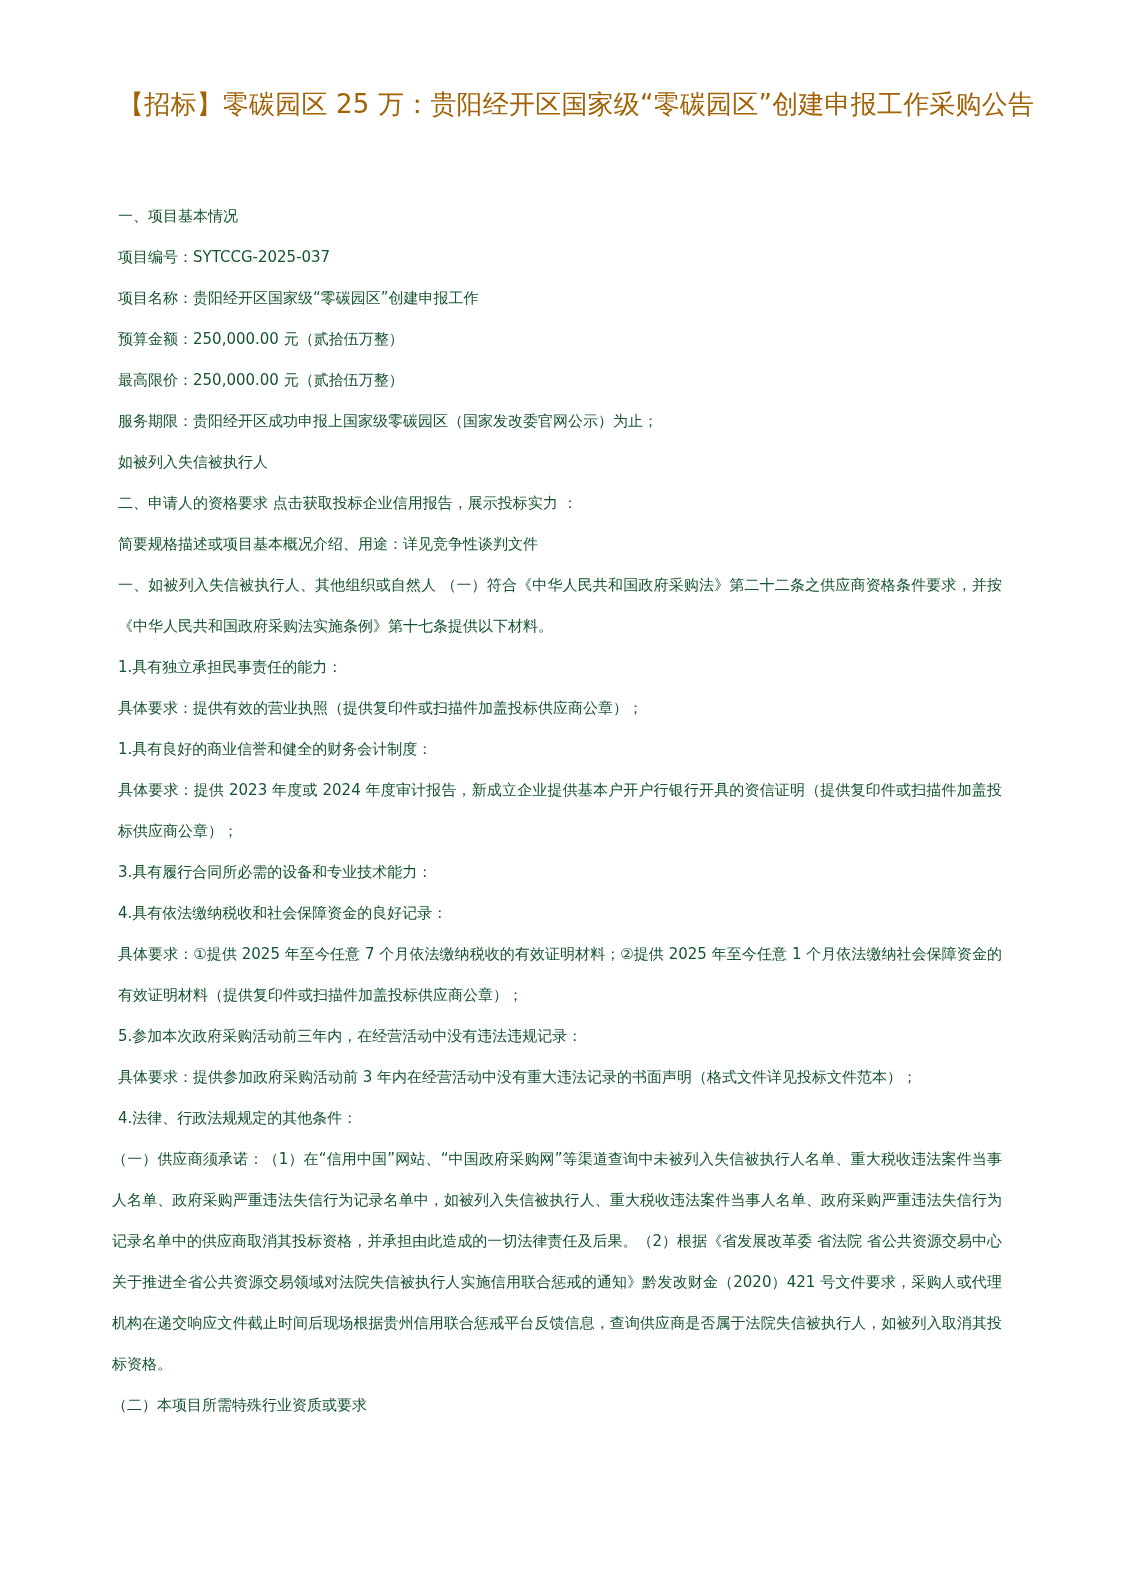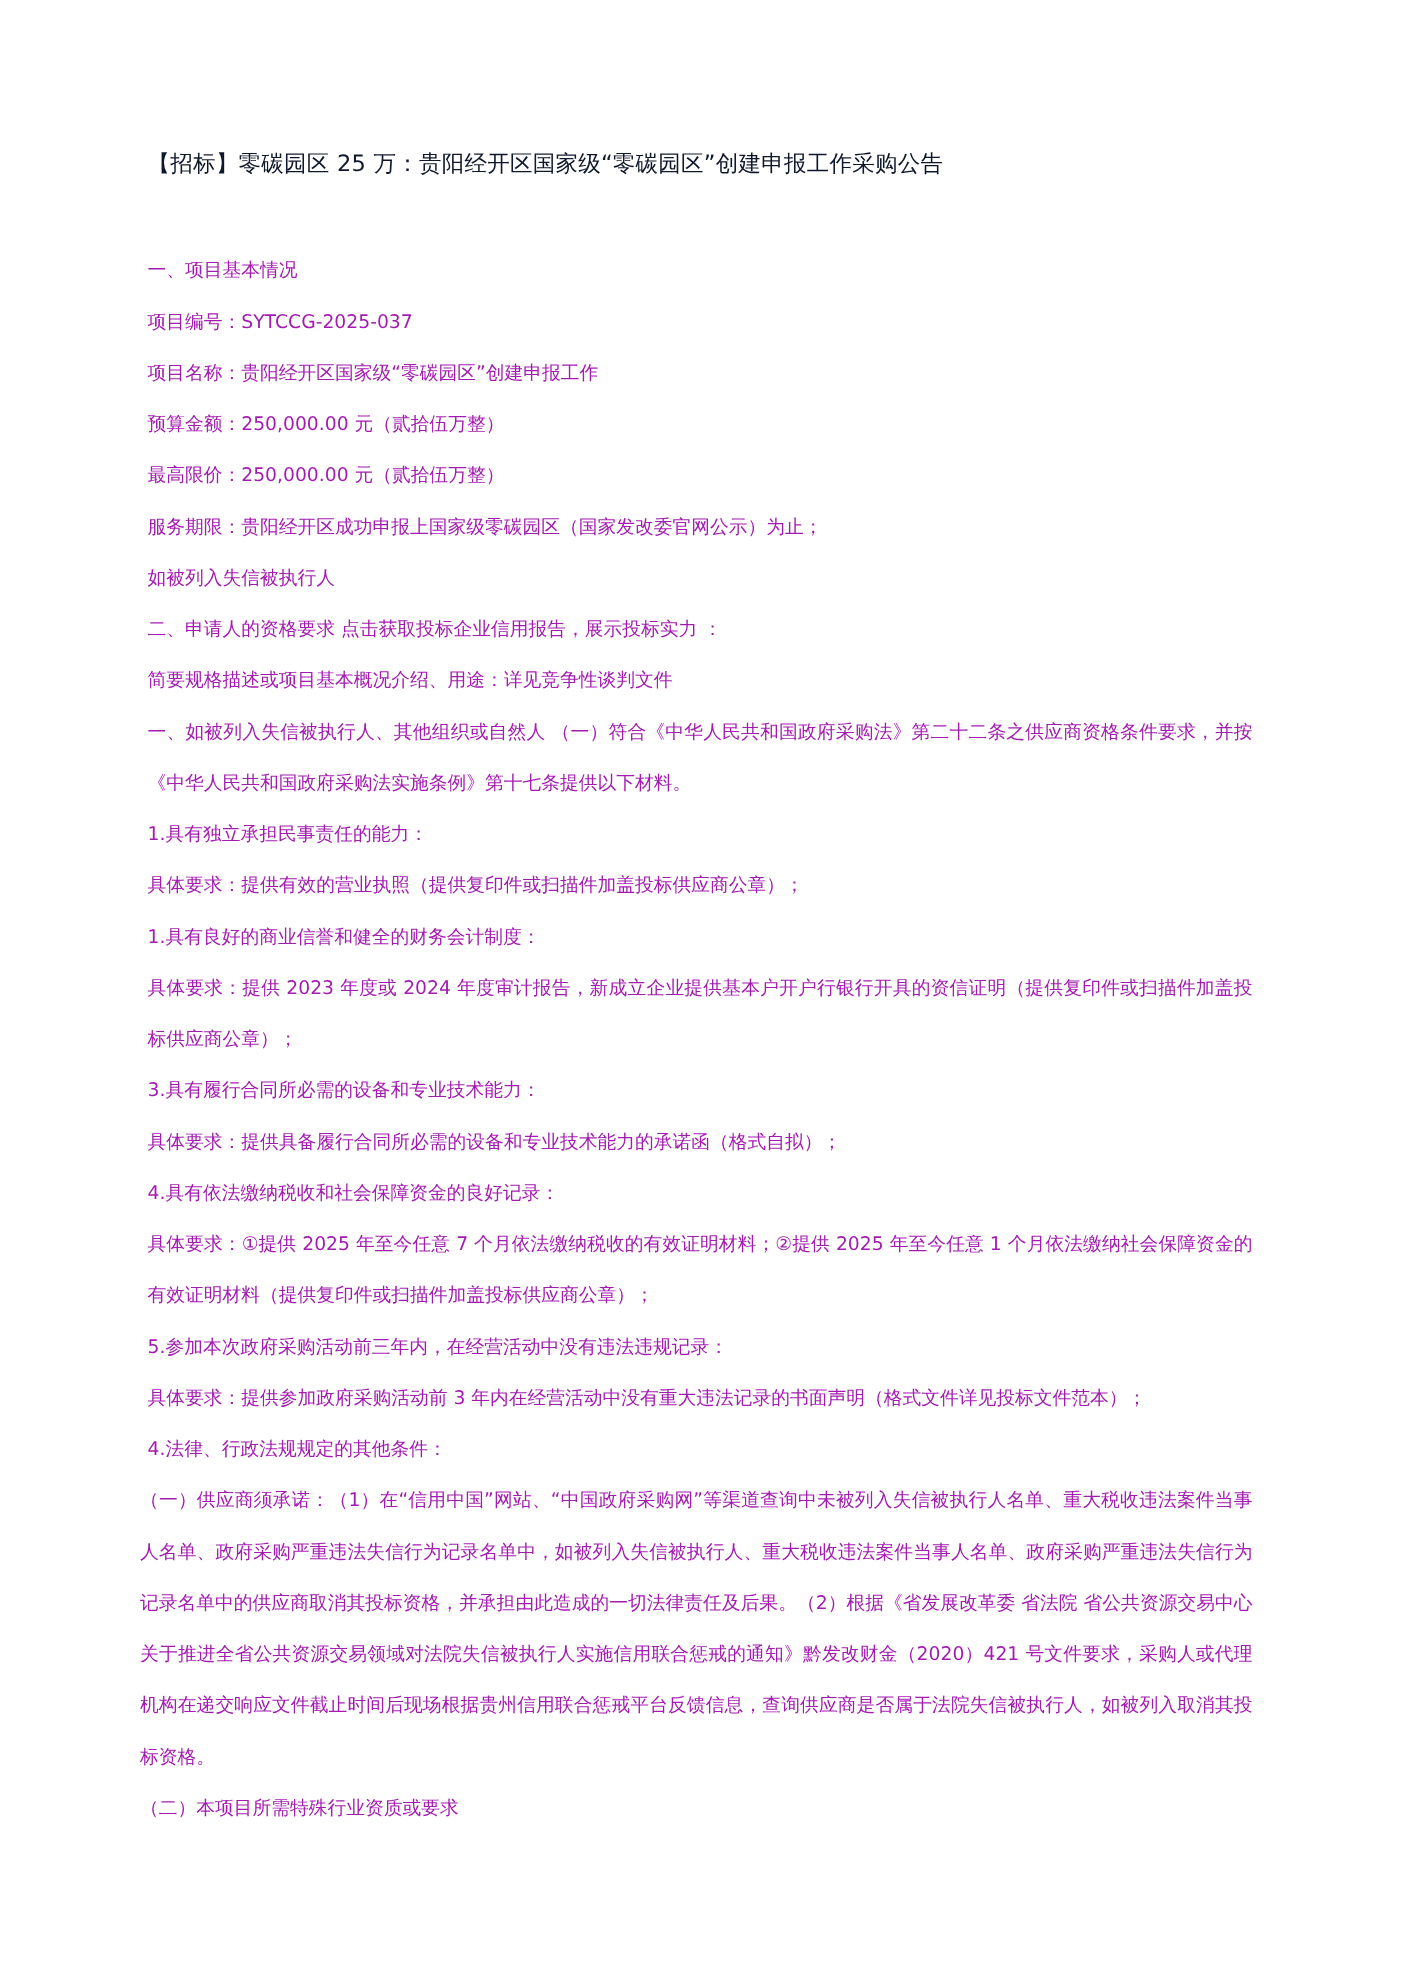--- a/index.html
+++ b/index.html
@@ -17,36 +17,36 @@
     }
     .page {
       position: absolute;
       left: 118px;
       top: 0;
       width: 884px;
     }
     .doc-title {
       position: absolute;
       left: 0;
-      top: 116px;
+      top: 88px;
       width: 900px;
-      font-size: 18px;
+      font-size: 26px;
       line-height: 32px;
-      color: #0f172a;
+      color: #a16207;
       white-space: nowrap;
       letter-spacing: 0.2px;
     }
     .body {
       position: absolute;
       left: 0;
       top: 196px;
       width: 884px;
       font-size: 15px;
       line-height: 41px;
-      color: #a21caf;
+      color: #14532d;
     }
     .p {
       margin: 0;
       padding: 0;
       text-align: justify;
       text-align-last: left;
       word-break: break-all;
     }
     .indent-l {
       margin-left: -6px;
@@ -71,21 +71,20 @@
     <p class="p">简要规格描述或项目基本概况介绍、用途：详见竞争性谈判文件</p>
     <p class="p">一、如被列入失信被执行人、其他组织或自然人  （一）符合《中华人民共和国政府采购法》第二十二条之供应商资格条件要求，并按《中华人民共和国政府采购法实施条例》第十七条提供以下材料。</p>
 
     <p class="p">1.具有独立承担民事责任的能力：</p>
     <p class="p">具体要求：提供有效的营业执照（提供复印件或扫描件加盖投标供应商公章）；</p>
 
     <p class="p">1.具有良好的商业信誉和健全的财务会计制度：</p>
     <p class="p">具体要求：提供 2023 年度或 2024 年度审计报告，新成立企业提供基本户开户行银行开具的资信证明（提供复印件或扫描件加盖投标供应商公章）；</p>
 
     <p class="p">3.具有履行合同所必需的设备和专业技术能力：</p>
-    <p class="p">具体要求：提供具备履行合同所必需的设备和专业技术能力的承诺函（格式自拟）；</p>
 
     <p class="p">4.具有依法缴纳税收和社会保障资金的良好记录：</p>
     <p class="p">具体要求：①提供 2025 年至今任意 7 个月依法缴纳税收的有效证明材料；②提供 2025 年至今任意 1 个月依法缴纳社会保障资金的有效证明材料（提供复印件或扫描件加盖投标供应商公章）；</p>
 
     <p class="p">5.参加本次政府采购活动前三年内，在经营活动中没有违法违规记录：</p>
     <p class="p">具体要求：提供参加政府采购活动前 3 年内在经营活动中没有重大违法记录的书面声明（格式文件详见投标文件范本）；</p>
 
     <p class="p">4.法律、行政法规规定的其他条件：</p>
     <p class="p indent-l">（一）供应商须承诺：（1）在“信用中国”网站、“中国政府采购网”等渠道查询中未被列入失信被执行人名单、重大税收违法案件当事人名单、政府采购严重违法失信行为记录名单中，如被列入失信被执行人、重大税收违法案件当事人名单、政府采购严重违法失信行为记录名单中的供应商取消其投标资格，并承担由此造成的一切法律责任及后果。（2）根据《省发展改革委  省法院  省公共资源交易中心关于推进全省公共资源交易领域对法院失信被执行人实施信用联合惩戒的通知》黔发改财金（2020）421 号文件要求，采购人或代理机构在递交响应文件截止时间后现场根据贵州信用联合惩戒平台反馈信息，查询供应商是否属于法院失信被执行人，如被列入取消其投标资格。</p>
 

